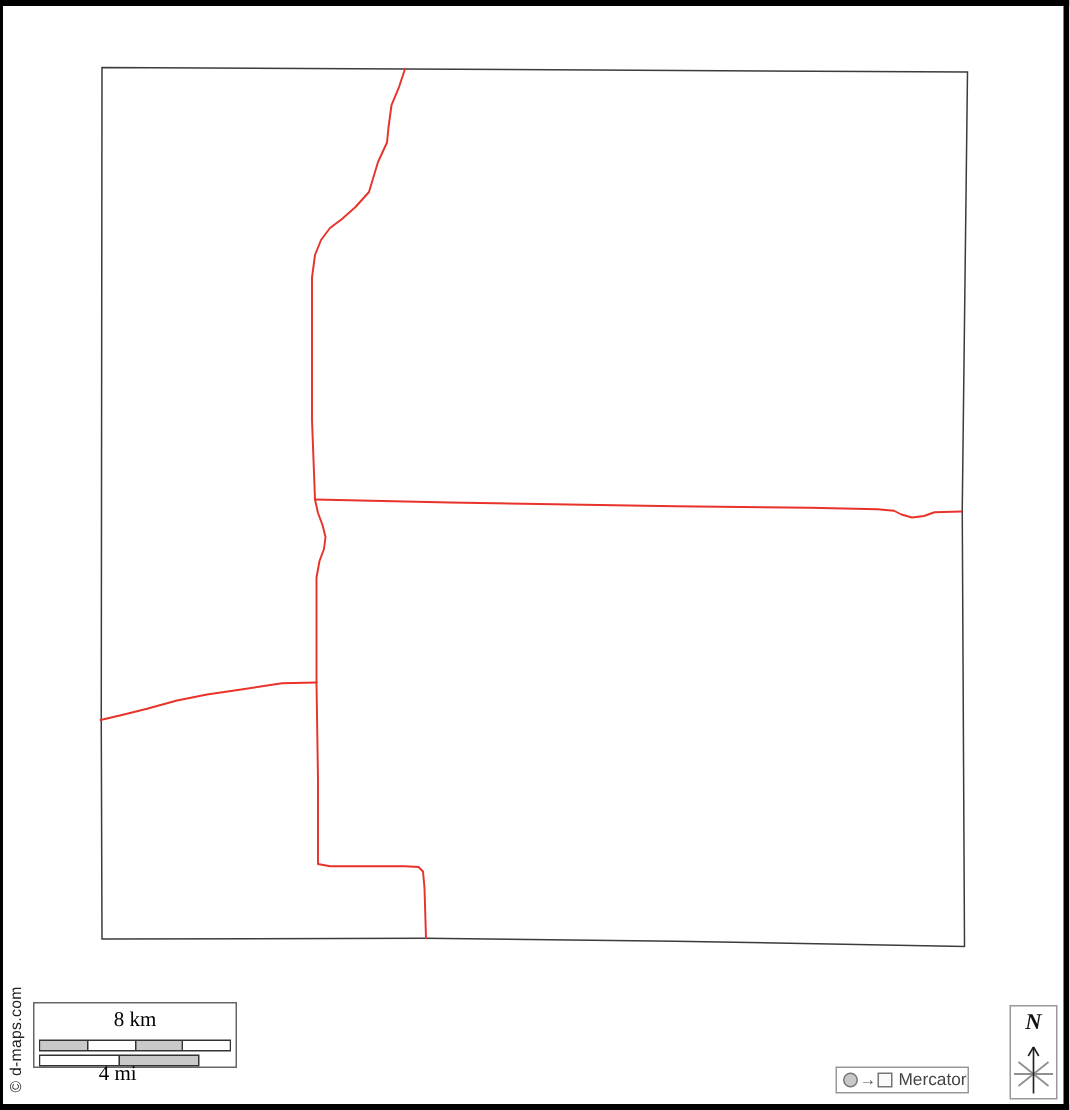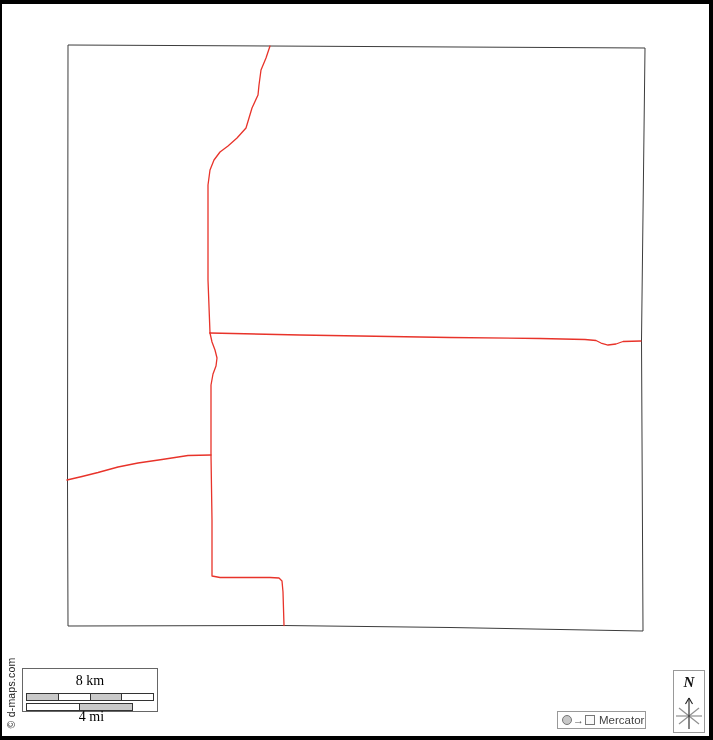--- a/index.html
+++ b/index.html
@@ -45,21 +45,21 @@
     box-sizing: border-box;
   }
   .scale-label {
     font-family: "Liberation Serif", serif;
     font-size: 14px;
     color: #000;
     text-align: center;
     line-height: 16px;
   }
   .km-label { position: absolute; left: 0; top: 4px; width: 100%; }
-  .mi-label { position: absolute; left: 16px; top: 40px; width: 105px; }
+  .mi-label { position: absolute; left: 3px; top: 40px; width: 105px; }
   .bar {
     position: absolute;
     display: flex;
     height: 6px;
     border: 1px solid #333;
     box-sizing: content-box;
   }
   .km-bar { left: 3px; top: 24px; width: 126px; }
   .mi-bar { left: 3px; top: 34px; width: 105px; }
   .bar .seg { flex: 1 1 0; }

